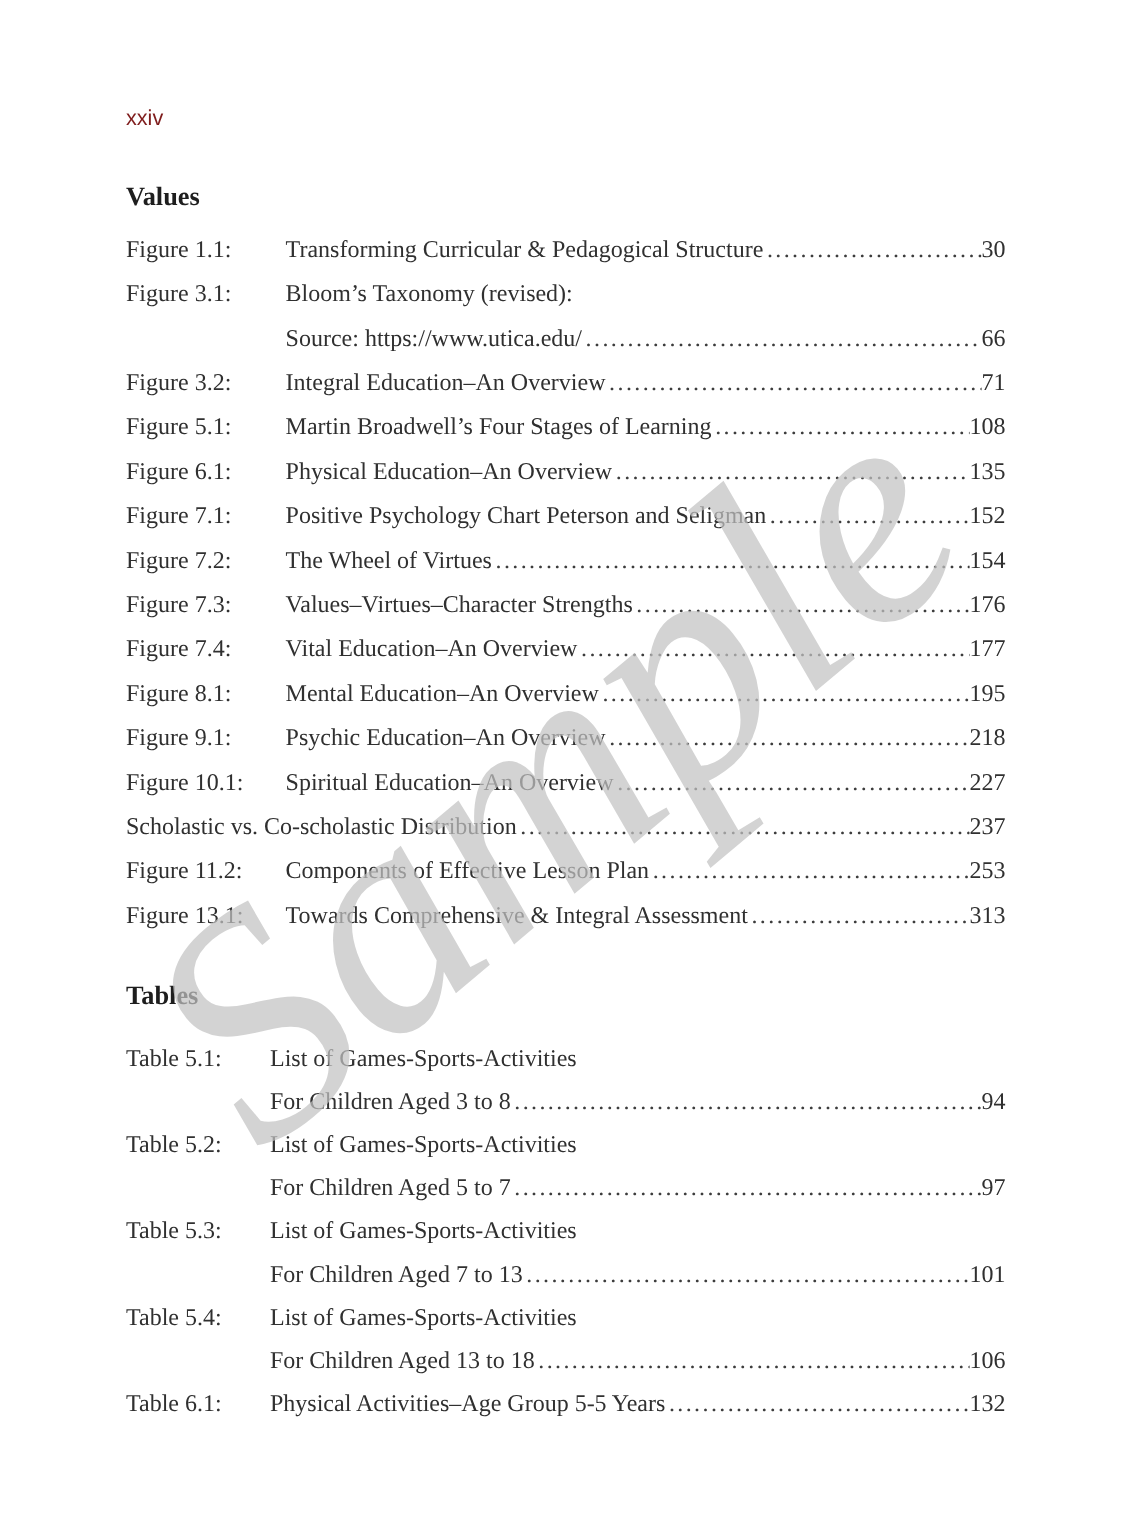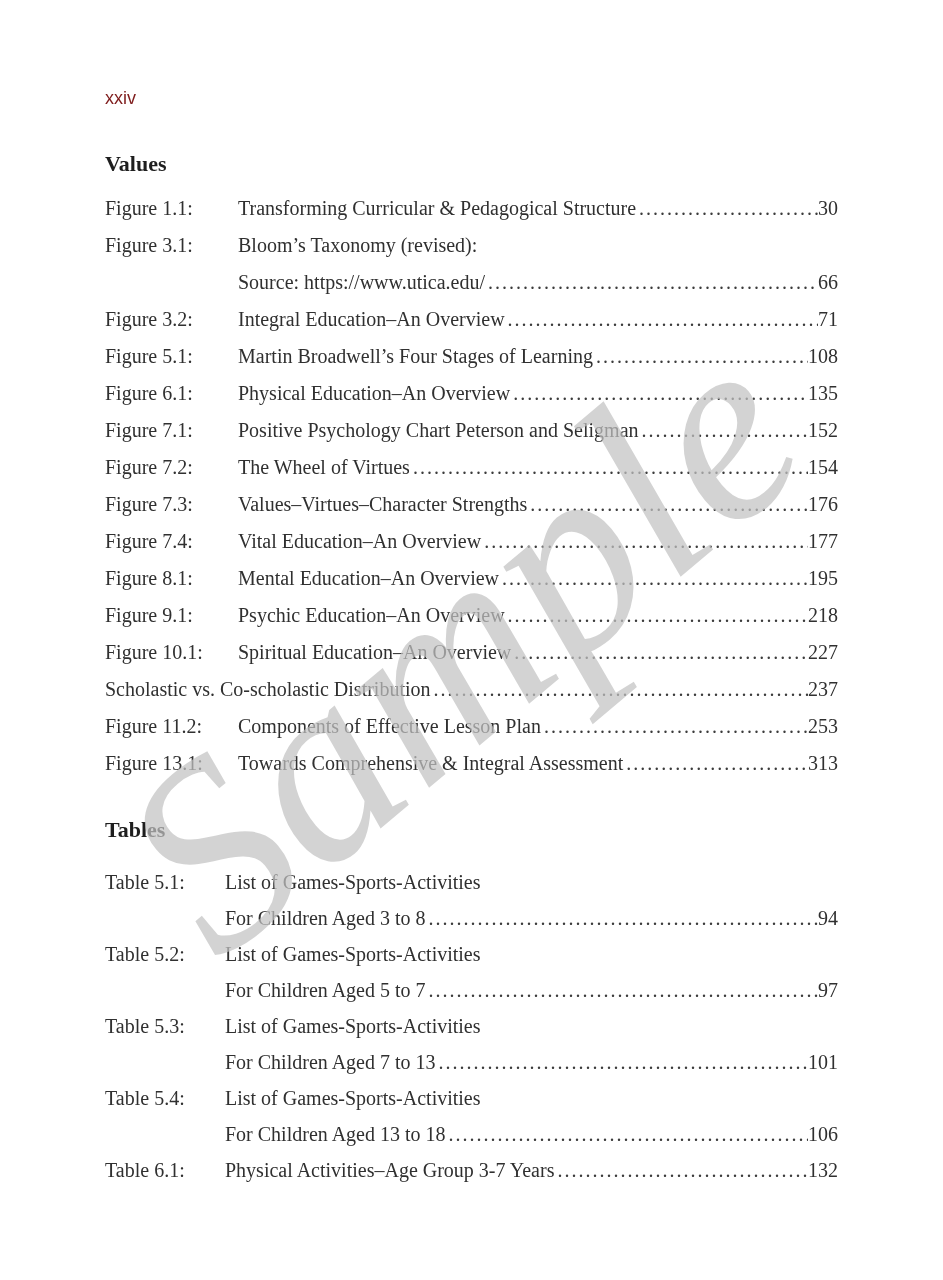--- a/index.html
+++ b/index.html
@@ -211,20 +211,20 @@
         <span class="text">List of Games-Sports-Activities</span>
       </div>
       <div class="line">
         <span class="label"></span>
         <span class="text">For Children Aged 13 to 18</span>
         <span class="leader"></span>
         <span class="pg">106</span>
       </div>
       <div class="line">
         <span class="label">Table 6.1:</span>
-        <span class="text">Physical Activities–Age Group 3-7 Years</span>
+        <span class="text">Physical Activities–Age Group 5-5 Years</span>
         <span class="leader"></span>
         <span class="pg">132</span>
       </div>
     </div>
 
   <div class="watermark">Sample</div>
 </div>
 
 </body></html>

